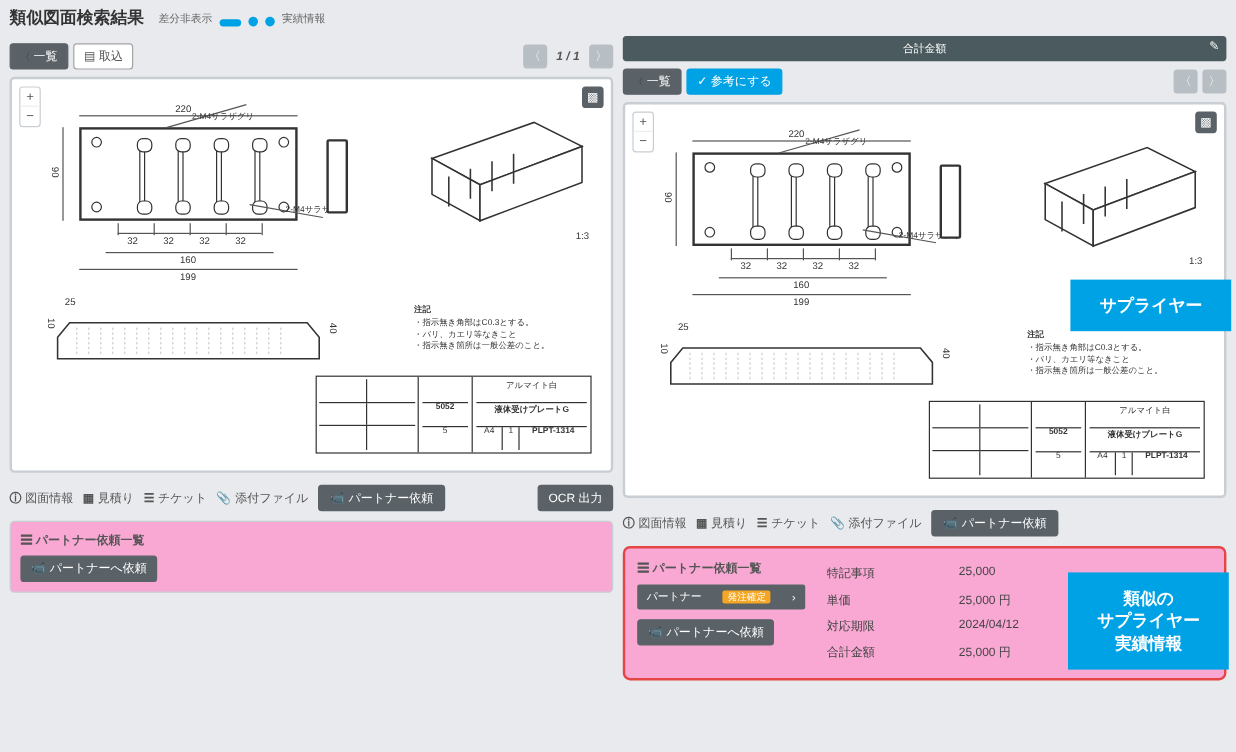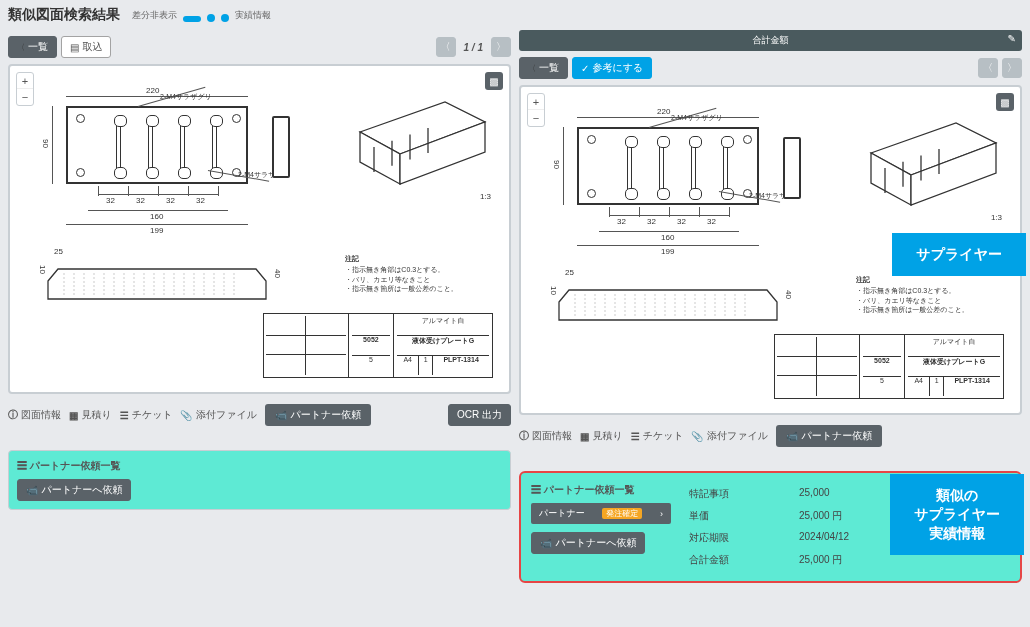--- a/index.html
+++ b/index.html
@@ -24,21 +24,21 @@
     .drawing-outer { position: relative; margin-top: 6px; }
     .drawing { background: #fff; border: 2px solid #c8ced3; border-radius: 4px; height: 330px; position: relative; overflow: hidden; }
     .zoom { position: absolute; left: 6px; top: 6px; width: 18px; background: #fff; border: 1px solid #c8ced3; border-radius: 3px; display: flex; flex-direction: column; z-index: 3; }
     .zoom div { height: 16px; text-align: center; font-size: 11px; color: #555; line-height: 16px; border-bottom: 1px solid #eee; cursor: pointer; }
     .zoom div:last-child { border-bottom: none; }
     .note-btn { position: absolute; right: 6px; top: 6px; width: 18px; height: 18px; background: #5a6268; border-radius: 3px; z-index: 3; color:#fff; font-size:10px; display:flex; align-items:center; justify-content:center;}
     .callout-blue { position: absolute; background: #00a2e6; color: #fff; font-weight: 700; font-size: 14px; padding: 12px 24px; text-align: center; line-height: 1.35; z-index: 5; }
     .tab-row { display: flex; gap: 8px; margin-top: 10px; align-items: center; font-size: 10px; color: #555; }
     .tab-row .tab { display: inline-flex; align-items: center; gap: 3px; cursor: pointer; }
     .tab-row .pill { background: #5a6268; color: #fff; border-radius: 3px; padding: 4px 10px; }
-    .partner-card { background: #5eead4; border: 1px solid #c8ced3; border-radius: 4px; margin-top: 24px; padding: 8px; }
+    .partner-card { background: #f9a8d4; border: 1px solid #c8ced3; border-radius: 4px; margin-top: 8px; padding: 8px; }
     .partner-card.red { border: 2px solid #e64545; border-radius: 6px; padding: 10px; }
     .partner-title { font-size: 10px; color: #555; font-weight: 600; margin-bottom: 6px; }
     .partner-select { background: #5a6268; color: #fff; font-size: 9px; padding: 4px 8px; border-radius: 2px; display: inline-flex; align-items: center; gap: 4px; width: 140px; justify-content: space-between;}
     .partner-select .badge { background: #f5a623; color: #fff; border-radius: 2px; padding: 0 4px; font-size: 8px;}
     .kv { display: flex; font-size: 10px; color: #444; padding: 4px 0; }
     .kv .k { width: 110px; }
     .kv .v { flex: 1; }
     .right-cols { display: flex; gap: 8px; }
     .right-cols .left { width: 150px; }
     .right-cols .mid { flex: 1; }
@@ -467,21 +467,21 @@
             <div class="kv">
                 <div class="k">対応期限</div>
                 <div class="v">2024/04/12</div>
               </div>
             <div class="kv">
                 <div class="k">合計金額</div>
                 <div class="v">25,000 円</div>
               </div>
           </div>
         </div>
-        <div class="callout-blue" style="right:-4px; top:1px;">
+        <div class="callout-blue" style="right:-4px; top:20px;">
           <div>類似の</div>
           <div>サプライヤー</div>
           <div>実績情報</div>
         </div>
       </div>
     </div>
   </div>
 </div>
 
 </body></html>

